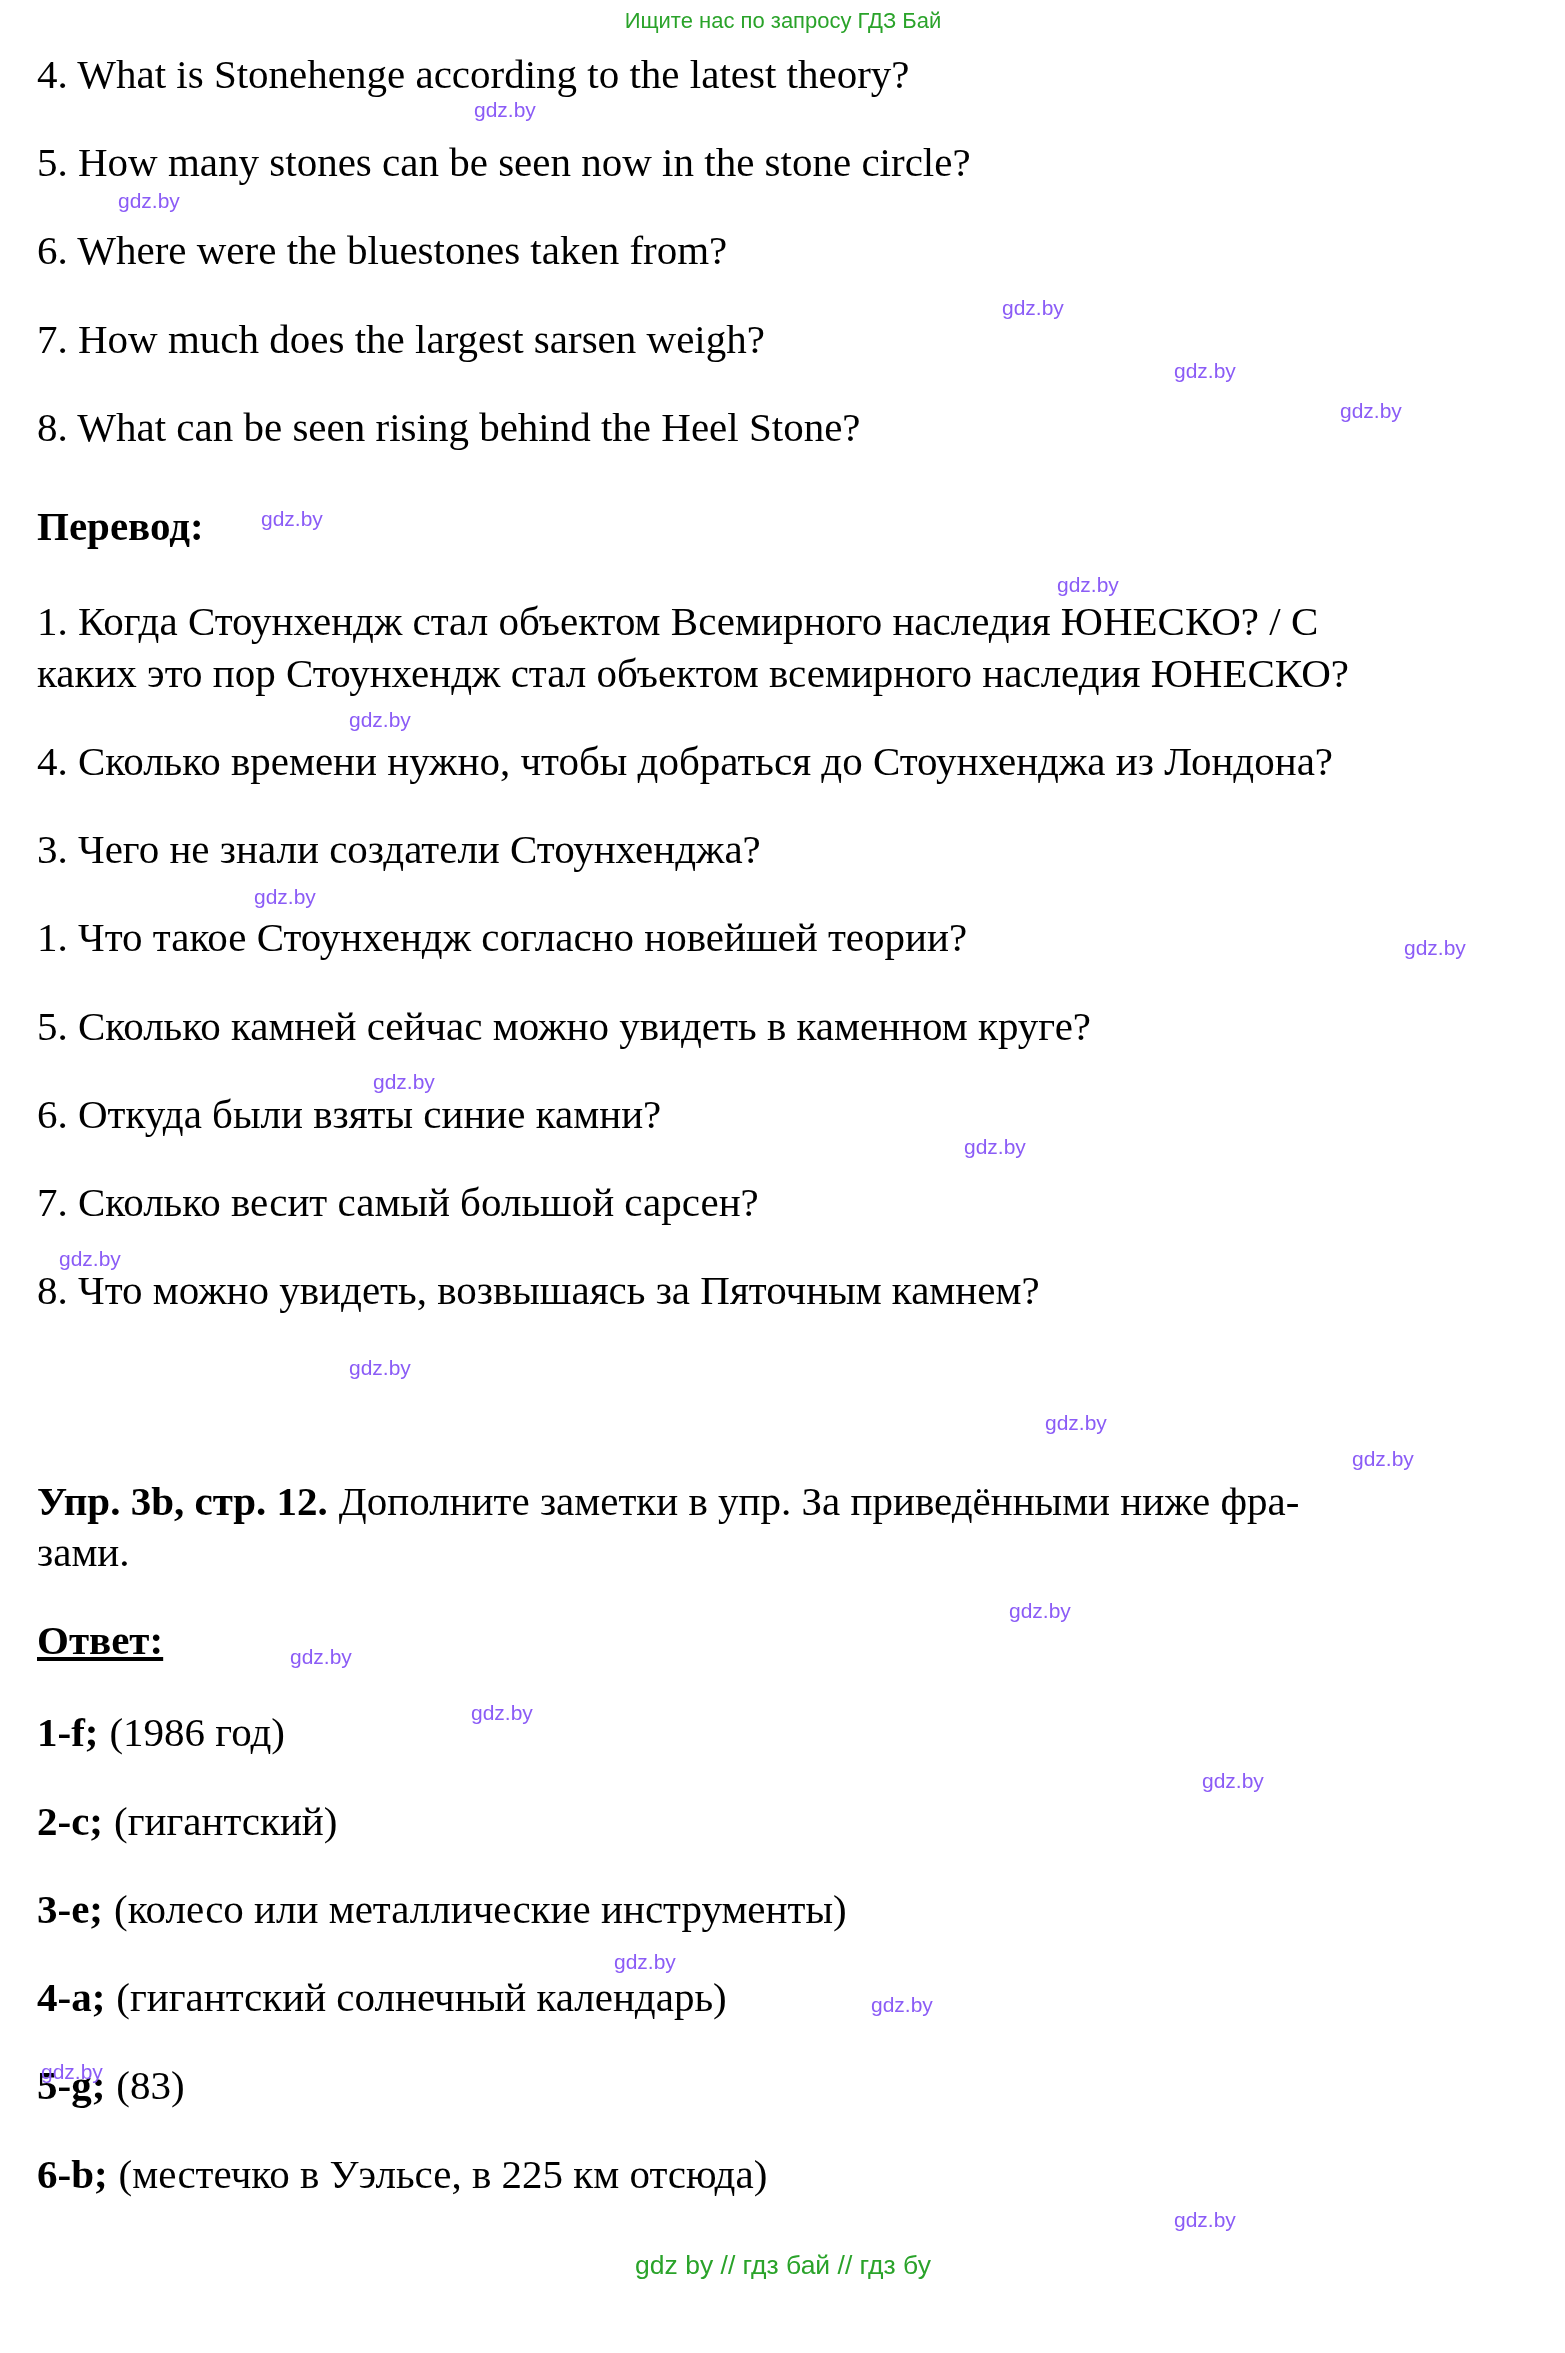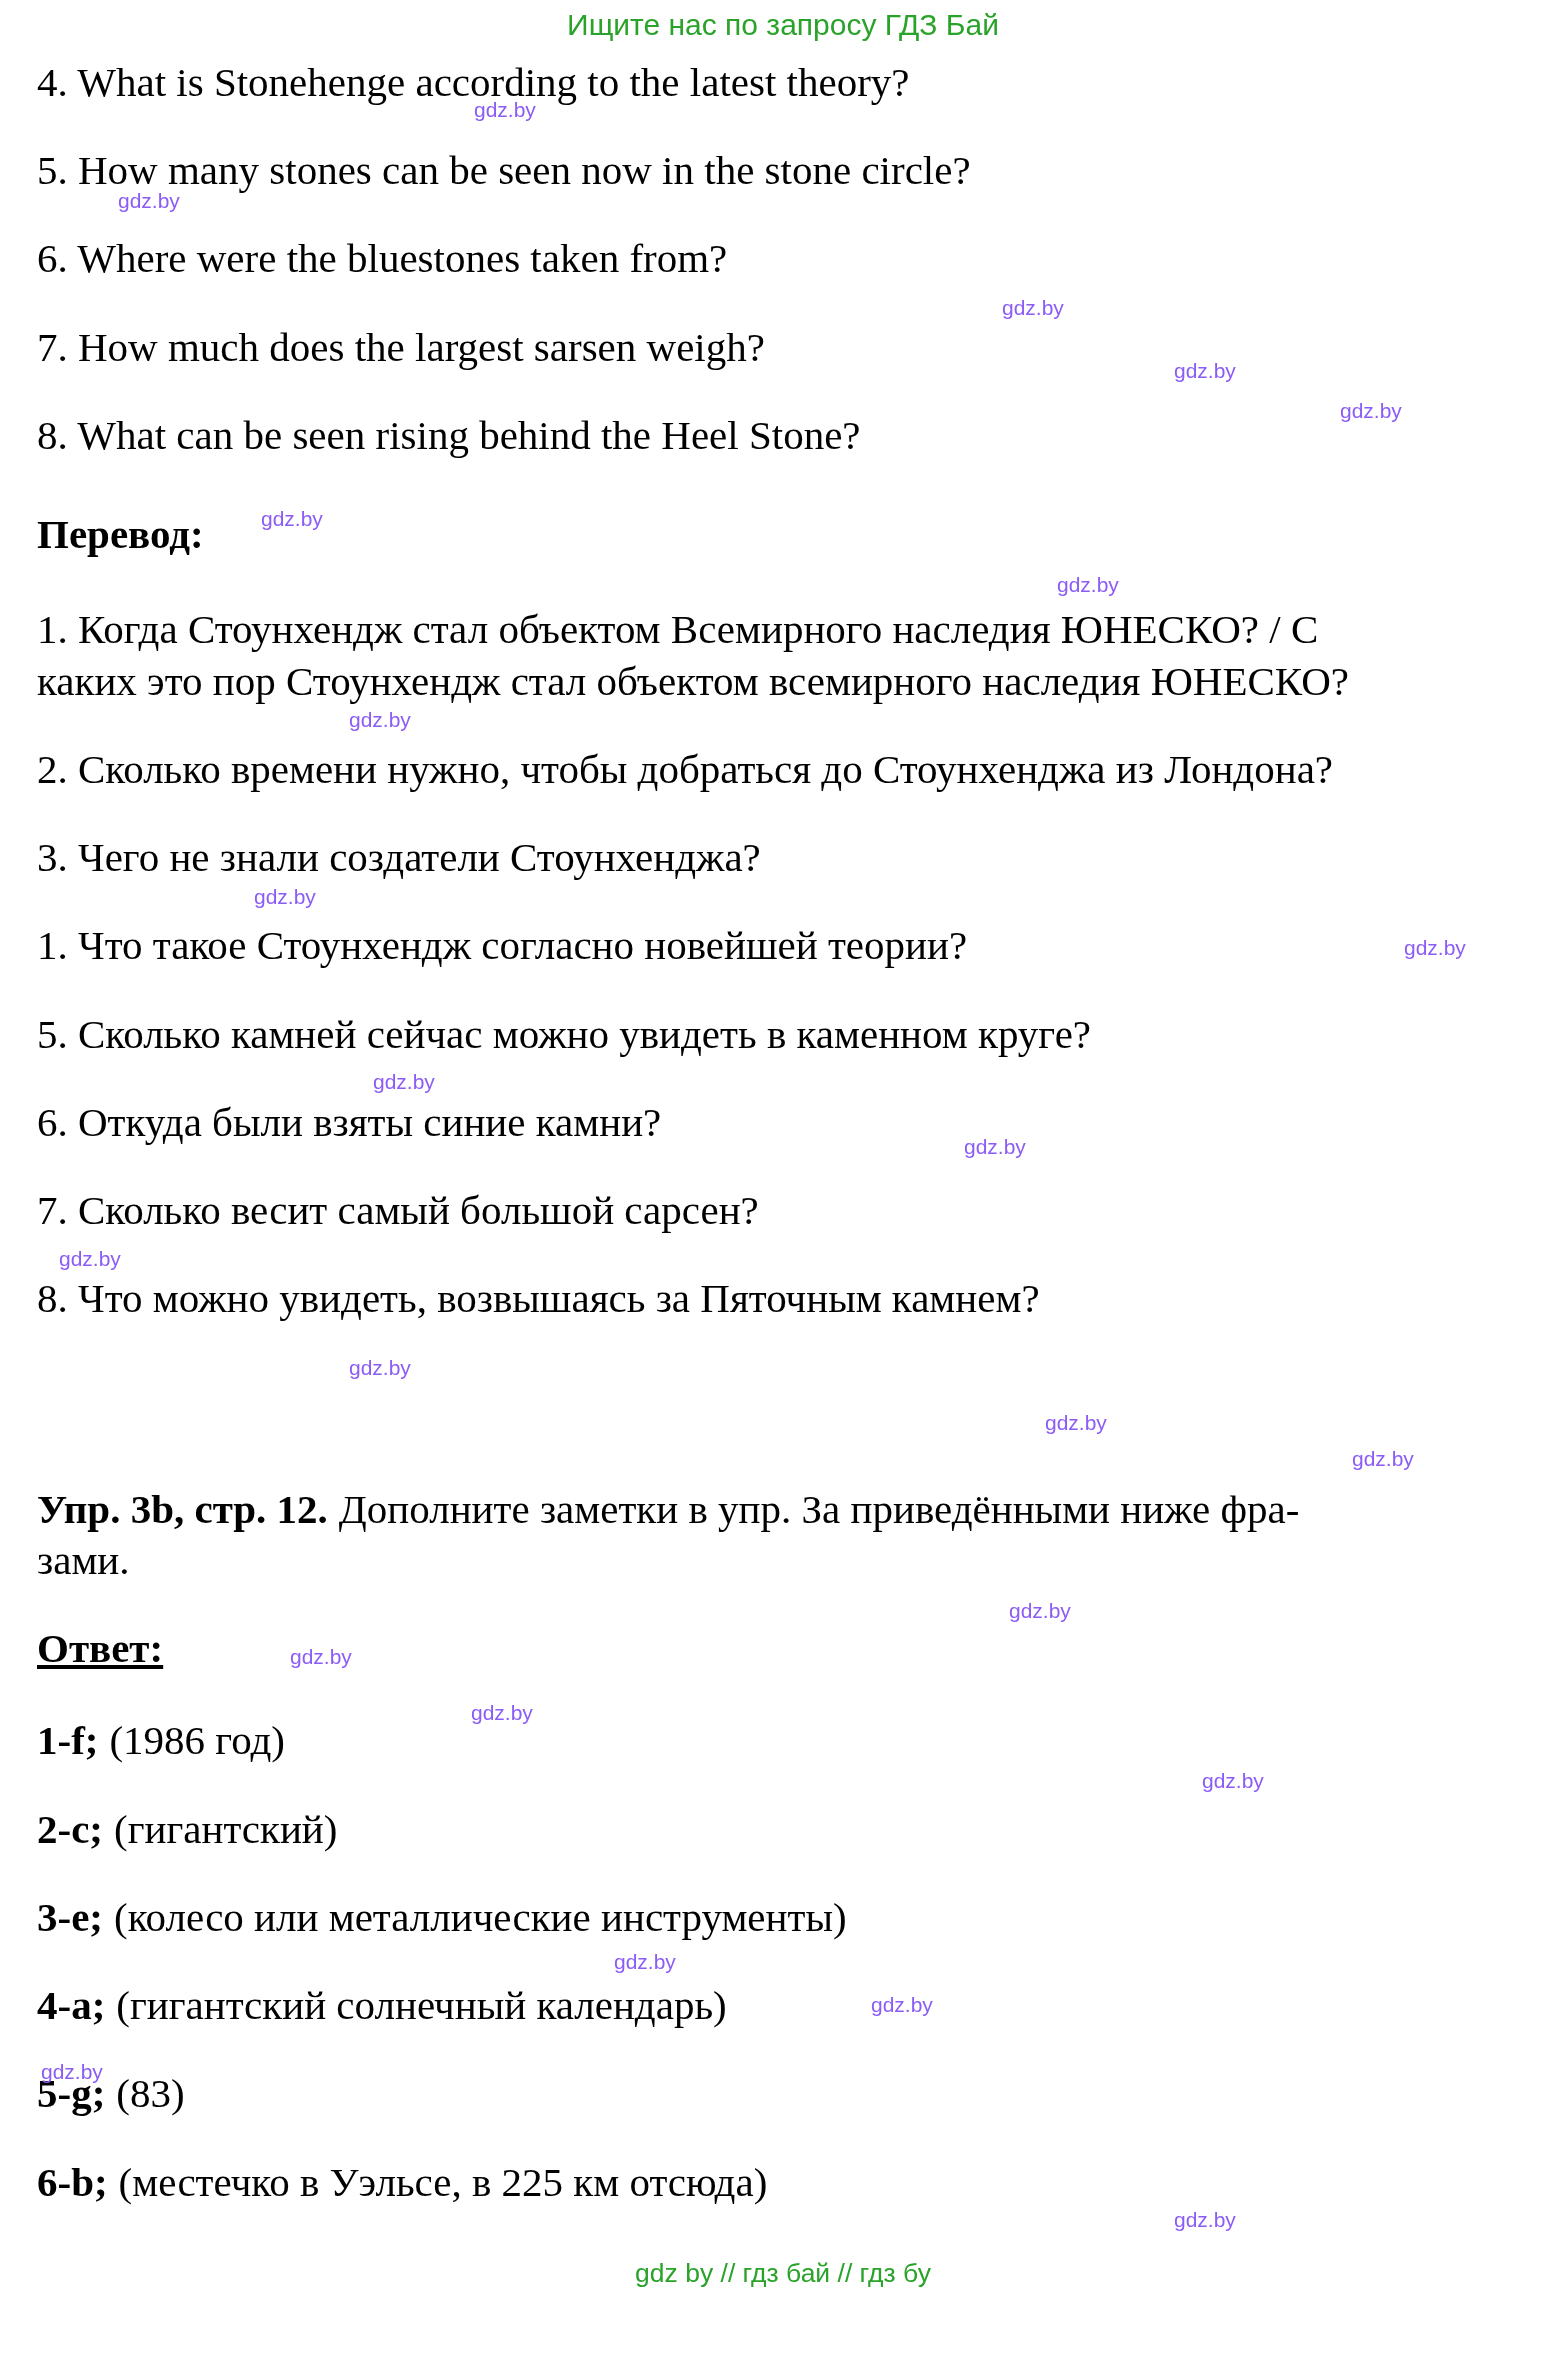--- a/index.html
+++ b/index.html
@@ -13,21 +13,21 @@
     font-family: "Liberation Serif", "DejaVu Serif", serif;
     font-size: 41px;
     color: #000000;
   }
   .content { padding: 7.8px 37px 0 37px; }
   .green-note {
     font-family: "Liberation Sans", "DejaVu Sans", sans-serif;
     color: #2aa32a;
     text-align: center;
   }
-  .green-note.top { font-size: 30px; margin: 0 0 15px 0; }
+  .green-note.top { font-size: 22px; margin: 0 0 15px 0; }
   .green-note.bottom { font-size: 26.5px; margin: 50px 0 12px 0; }
   .line { margin: 0 0 37px 0; line-height: 1.25; }
   .pre { white-space: pre-line; }
   .heading { font-weight: bold; }
   .heading-perevod { margin-top: 48px; margin-bottom: 44px; }
   .exercise-block { margin-top: 159px; }
   .exercise-block b { margin-right: 11px; }
   .heading-otvet { margin-top: 28px; margin-bottom: 41px; text-decoration: underline; }
   .answer-line { margin-bottom: 37px; }
   b.k { margin-right: 11px; margin-top: 16px; }
@@ -50,21 +50,21 @@
     <p class="line">4. What is Stonehenge according to the latest theory?</p>
     <p class="line">5. How many stones can be seen now in the stone circle?</p>
     <p class="line">6. Where were the bluestones taken from?</p>
     <p class="line">7. How much does the largest sarsen weigh?</p>
     <p class="line">8. What can be seen rising behind the Heel Stone?</p>
 
     <p class="line heading heading-perevod">Перевод:</p>
 
     <p class="line pre">1. Когда Стоунхендж стал объектом Всемирного наследия ЮНЕСКО? / С
 каких это пор Стоунхендж стал объектом всемирного наследия ЮНЕСКО?</p>
-    <p class="line pre">2. Сколько времени нужно, чтобы добраться до Стоунхенджа из Лондона?</p>
+    <p class="line pre">4. Сколько времени нужно, чтобы добраться до Стоунхенджа из Лондона?</p>
     <p class="line pre">3. Чего не знали создатели Стоунхенджа?</p>
     <p class="line pre">1. Что такое Стоунхендж согласно новейшей теории?</p>
     <p class="line pre">5. Сколько камней сейчас можно увидеть в каменном круге?</p>
     <p class="line pre">6. Откуда были взяты синие камни?</p>
     <p class="line pre">7. Сколько весит самый большой сарсен?</p>
     <p class="line pre">8. Что можно увидеть, возвышаясь за Пяточным камнем?</p>
 
     <p class="line exercise-block"><b>Упр. 3b, стр. 12.</b><span class="pre">Дополните заметки в упр. За приведёнными ниже фра-
 зами.</span></p>
 

